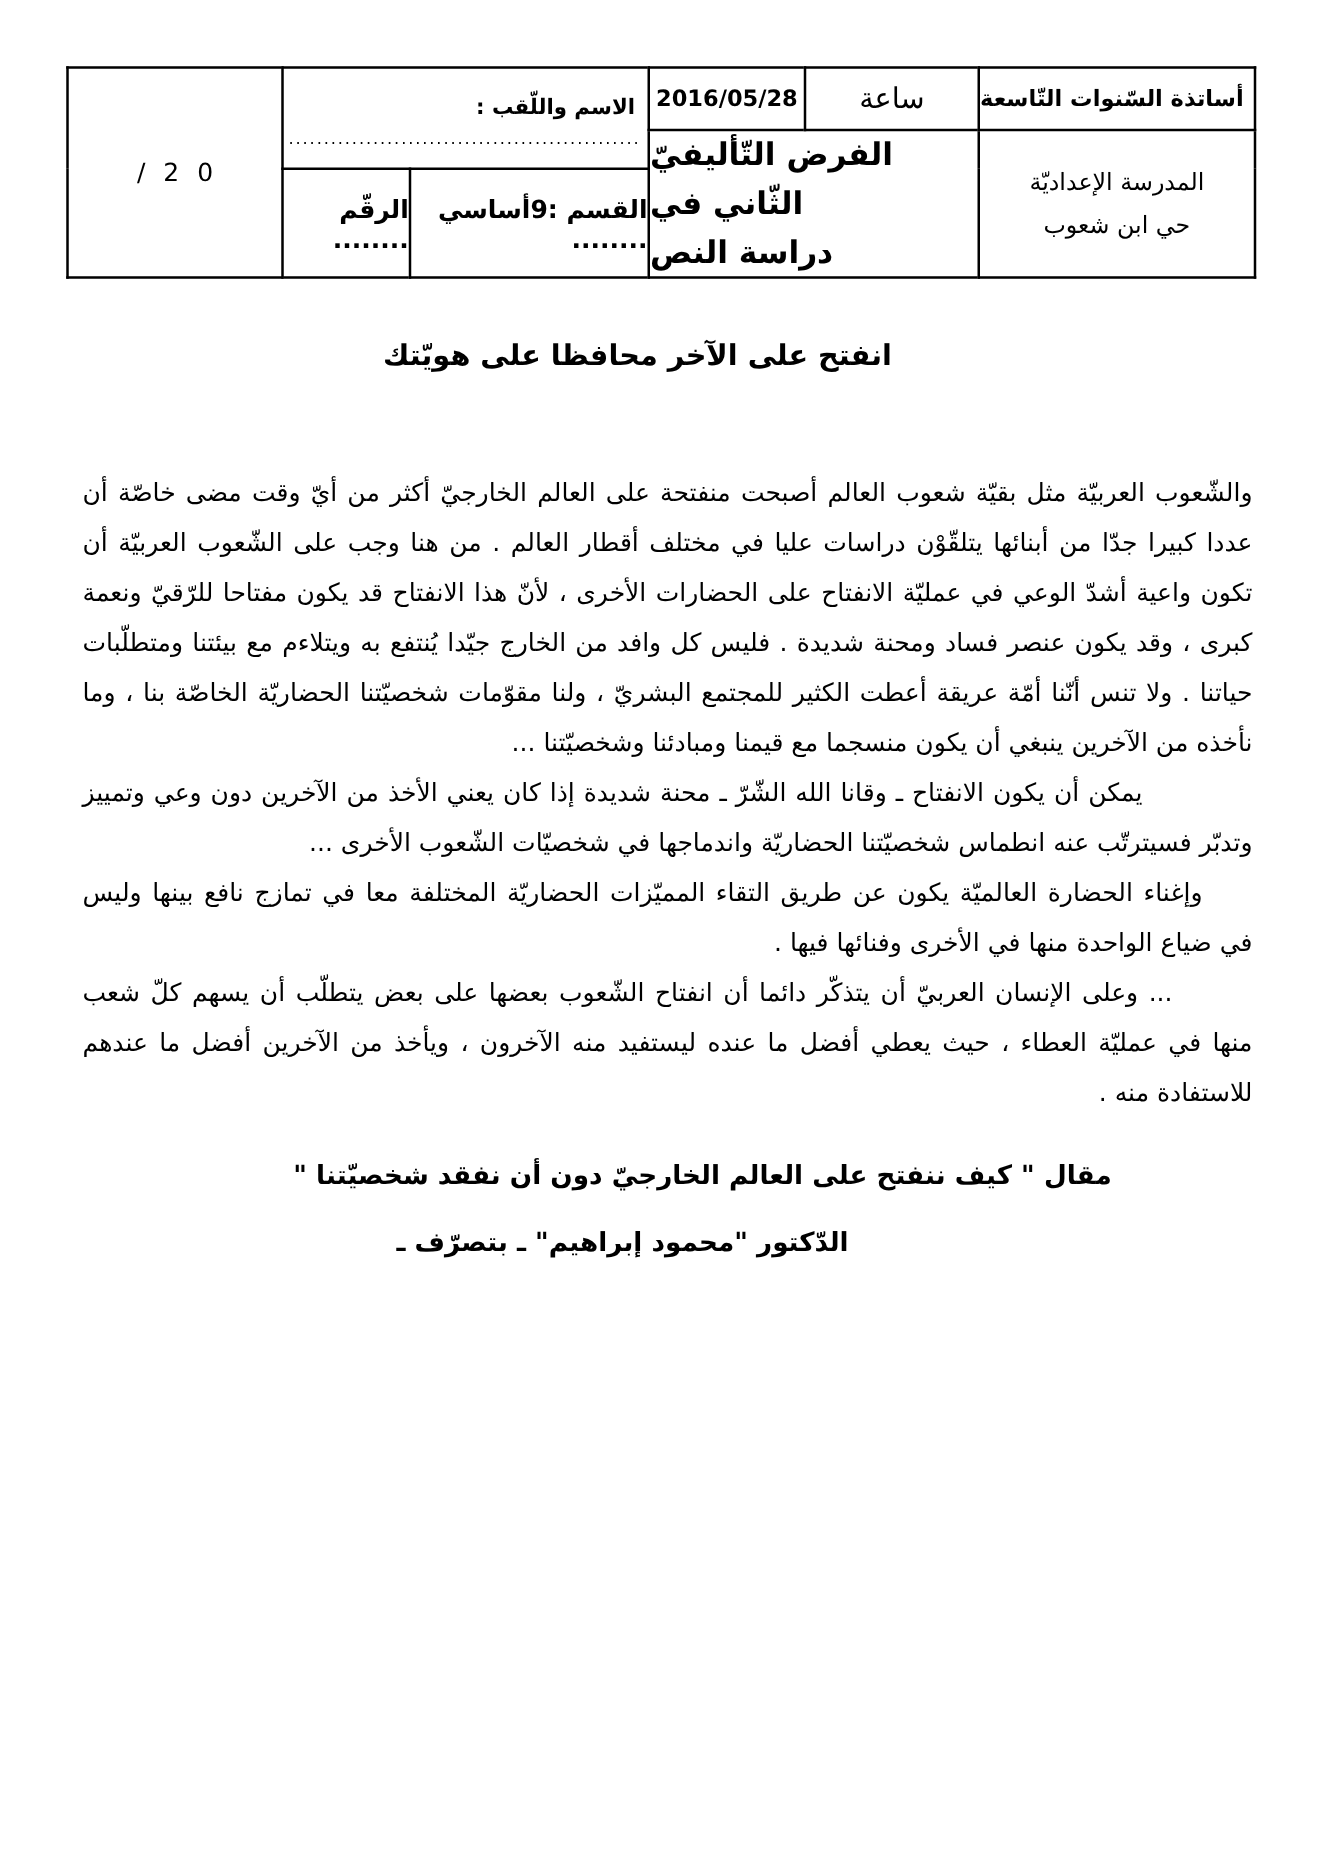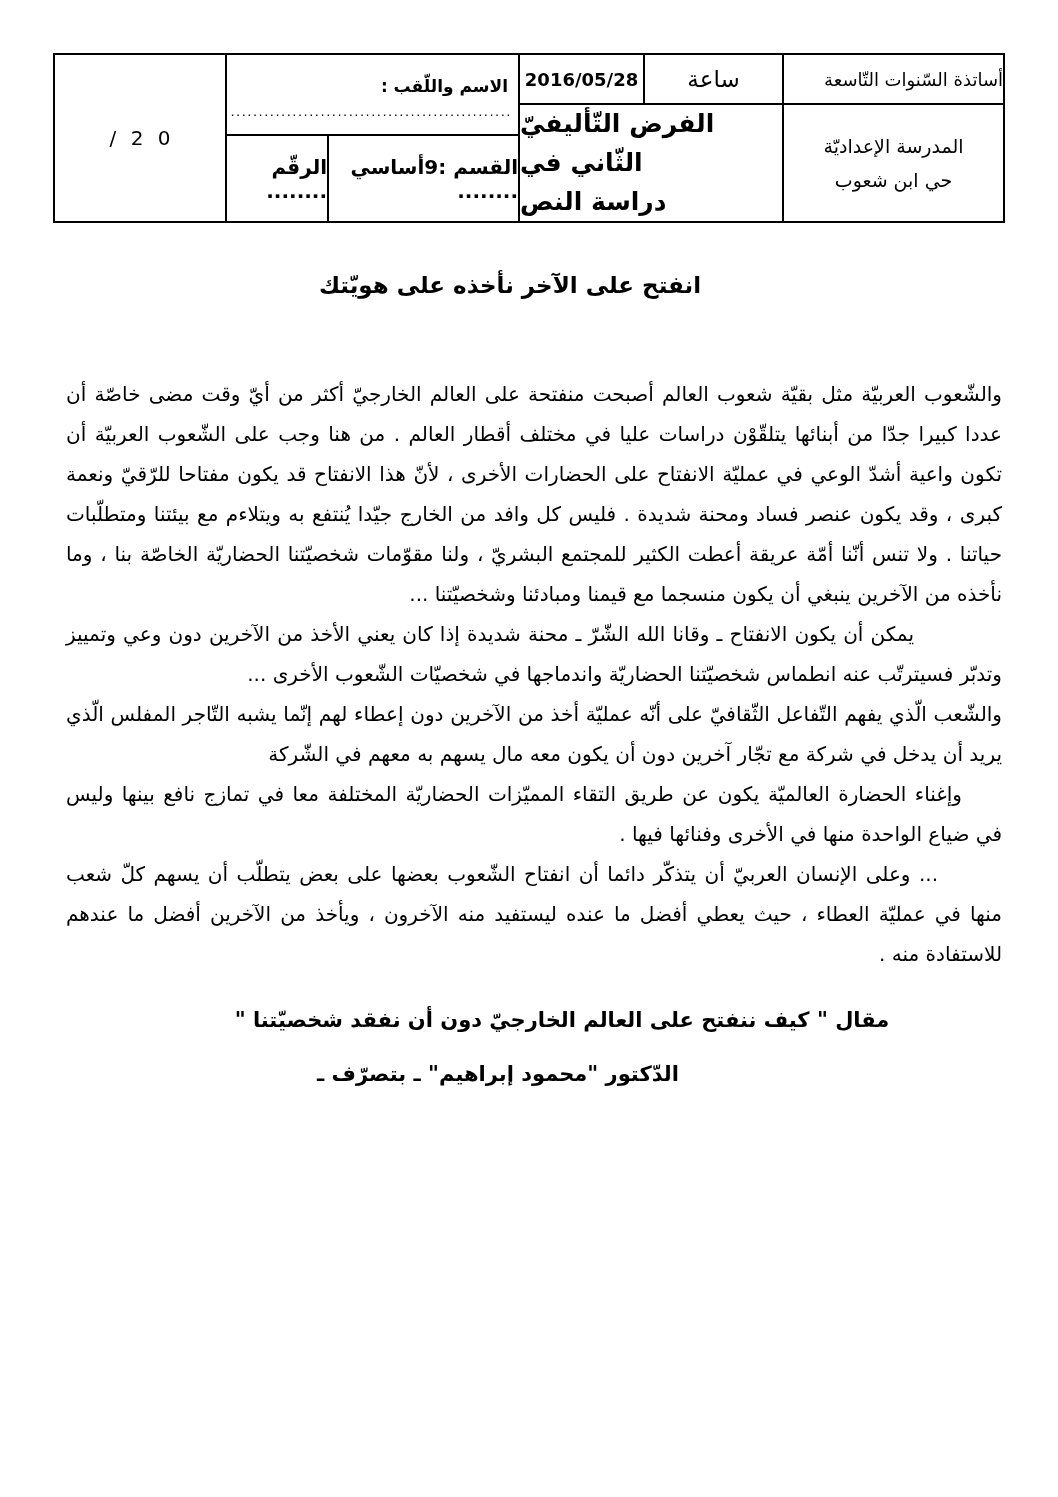--- a/index.html
+++ b/index.html
@@ -20,22 +20,22 @@
     width:950px;
     direction:rtl;
   }
   .header-table td{
     border:2px solid #000;
     padding:0;
     vertical-align:middle;
     overflow:hidden;
   }
   .cell-teachers{
-    text-align:right;
-    font-weight:normal;
+    text-align:left;
+    font-weight:bold;
     font-size:18px;
   }
   .cell-hour{
     text-align:center;
     font-size:23px;
   }
   .cell-date{
     text-align:center;
     direction:ltr;
     font-weight:bold;
@@ -157,26 +157,25 @@
         <div>دراسة النص</div>
       </td>
     </tr>
     <tr style="height:83px">
       <td class="cell-qism">القسم :9أساسي ........</td>
       <td class="cell-raqm">الرقّم ........</td>
     </tr>
   </tbody>
     </table>
 
-  <div class="doc-title">انفتح على الآخر نأخذه على هويّتك</div>
+  <div class="doc-title">انفتح على الآخر محافظا على هويّتك</div>
 
   <div class="content">
     <p>والشّعوب العربيّة مثل بقيّة شعوب العالم أصبحت منفتحة على العالم الخارجيّ أكثر من أيّ وقت مضى خاصّة أن عددا كبيرا جدّا من أبنائها يتلقّوْن دراسات عليا في مختلف أقطار العالم . من هنا وجب على الشّعوب العربيّة أن تكون واعية أشدّ الوعي في عمليّة الانفتاح على الحضارات الأخرى ، لأنّ هذا الانفتاح قد يكون مفتاحا للرّقيّ ونعمة كبرى ، وقد يكون عنصر فساد ومحنة شديدة . فليس كل وافد من الخارج جيّدا يُنتفع به ويتلاءم مع بيئتنا ومتطلّبات حياتنا . ولا تنس أنّنا أمّة عريقة أعطت الكثير للمجتمع البشريّ ، ولنا مقوّمات شخصيّتنا الحضاريّة الخاصّة بنا ، وما نأخذه من الآخرين ينبغي أن يكون منسجما مع قيمنا ومبادئنا وشخصيّتنا ...</p>
     <p class="indent-md">يمكن أن يكون الانفتاح ـ وقانا الله الشّرّ ـ محنة شديدة إذا كان يعني الأخذ من الآخرين دون وعي وتمييز وتدبّر فسيترتّب عنه انطماس شخصيّتنا الحضاريّة واندماجها في شخصيّات الشّعوب الأخرى ...</p>
-    <p>والشّعب الّذي يفهم التّفاعل الثّقافيّ على أنّه عمليّة أخذ من الآخرين دون إعطاء لهم إنّما يشبه التّاجر المفلس الّذي يريد أن يدخل في شركة مع تجّار آخرين دون أن يكون معه مال يسهم به معهم في الشّركة</p>
     <p class="indent-sm">وإغناء الحضارة العالميّة يكون عن طريق التقاء المميّزات الحضاريّة المختلفة معا في تمازج نافع بينها وليس في ضياع الواحدة منها في الأخرى وفنائها فيها .</p>
     <p class="indent-xs">... وعلى الإنسان العربيّ أن يتذكّر دائما أن انفتاح الشّعوب بعضها على بعض يتطلّب أن يسهم كلّ شعب منها في عمليّة العطاء ، حيث يعطي أفضل ما عنده ليستفيد منه الآخرون ، ويأخذ من الآخرين أفضل ما عندهم للاستفادة منه .</p>
 
     <div class="source-1">مقال " كيف ننفتح على العالم الخارجيّ دون أن نفقد شخصيّتنا "</div>
     <div class="source-2">الدّكتور "محمود إبراهيم" ـ بتصرّف ـ</div>
   </div>
 
 </div>
 
 </body></html>

